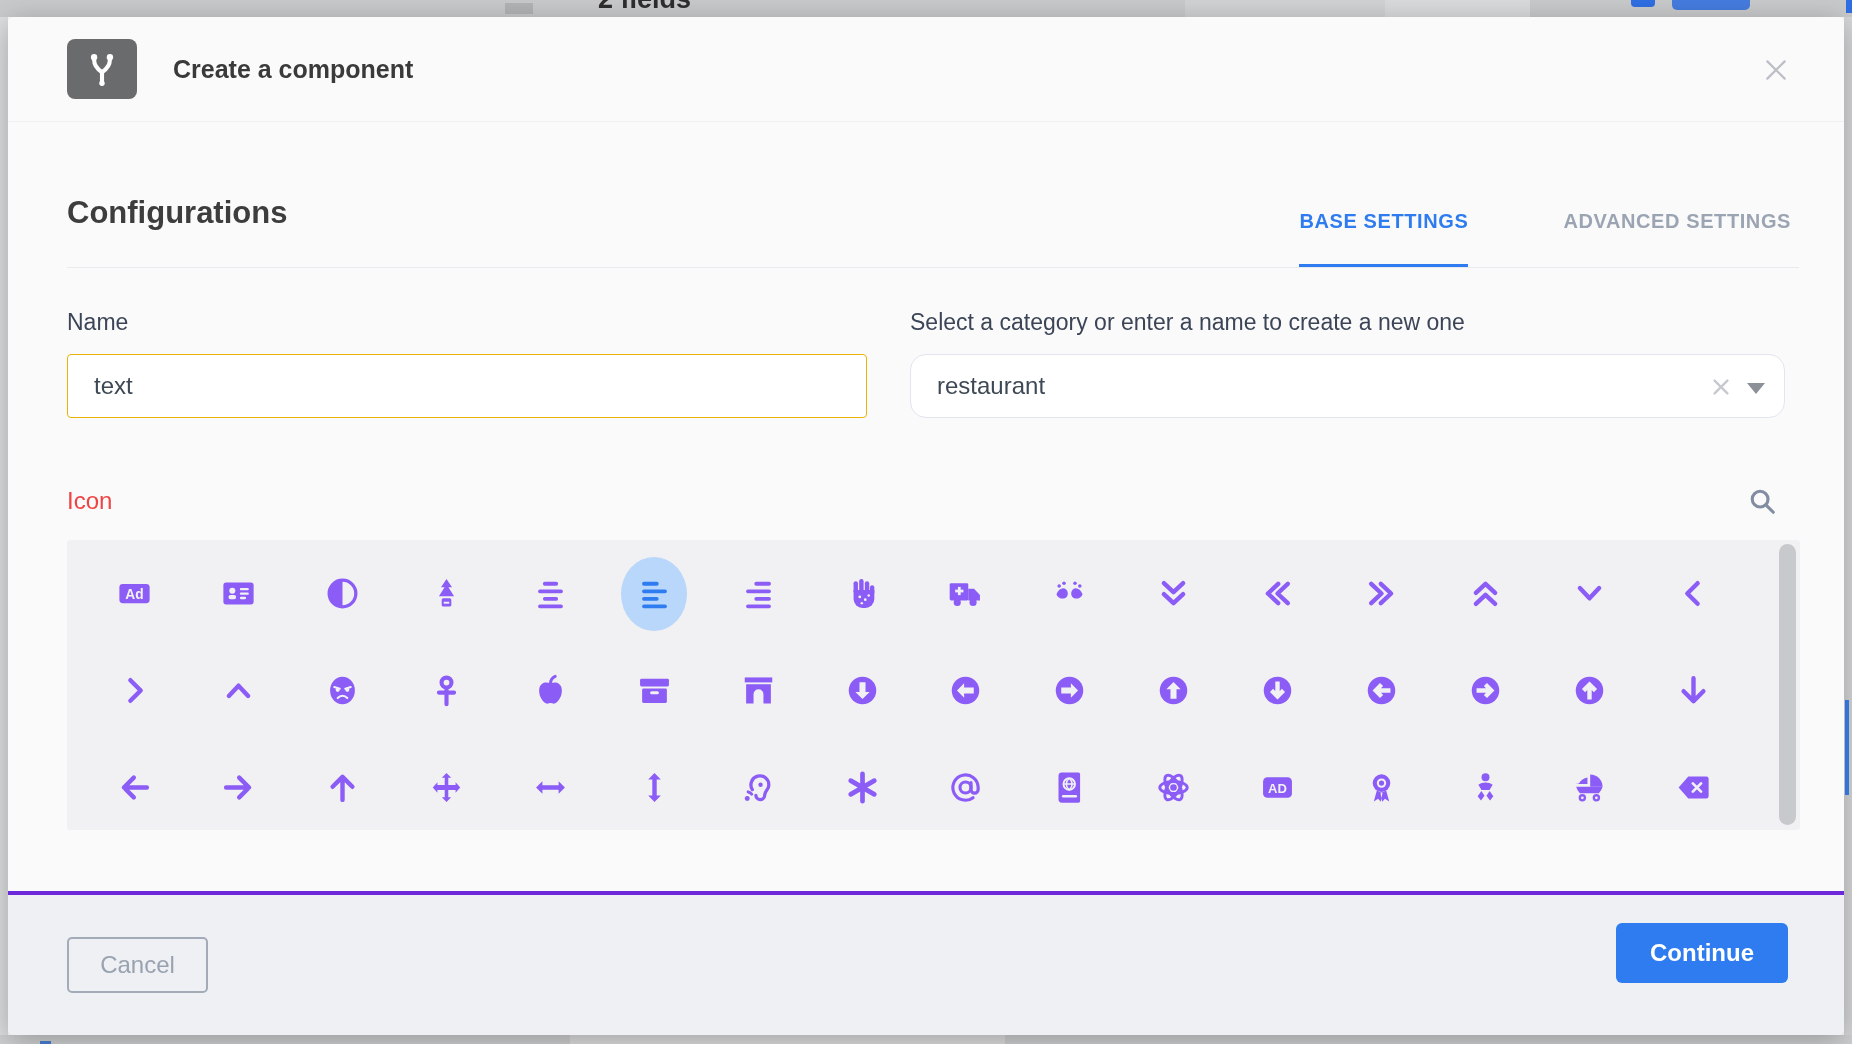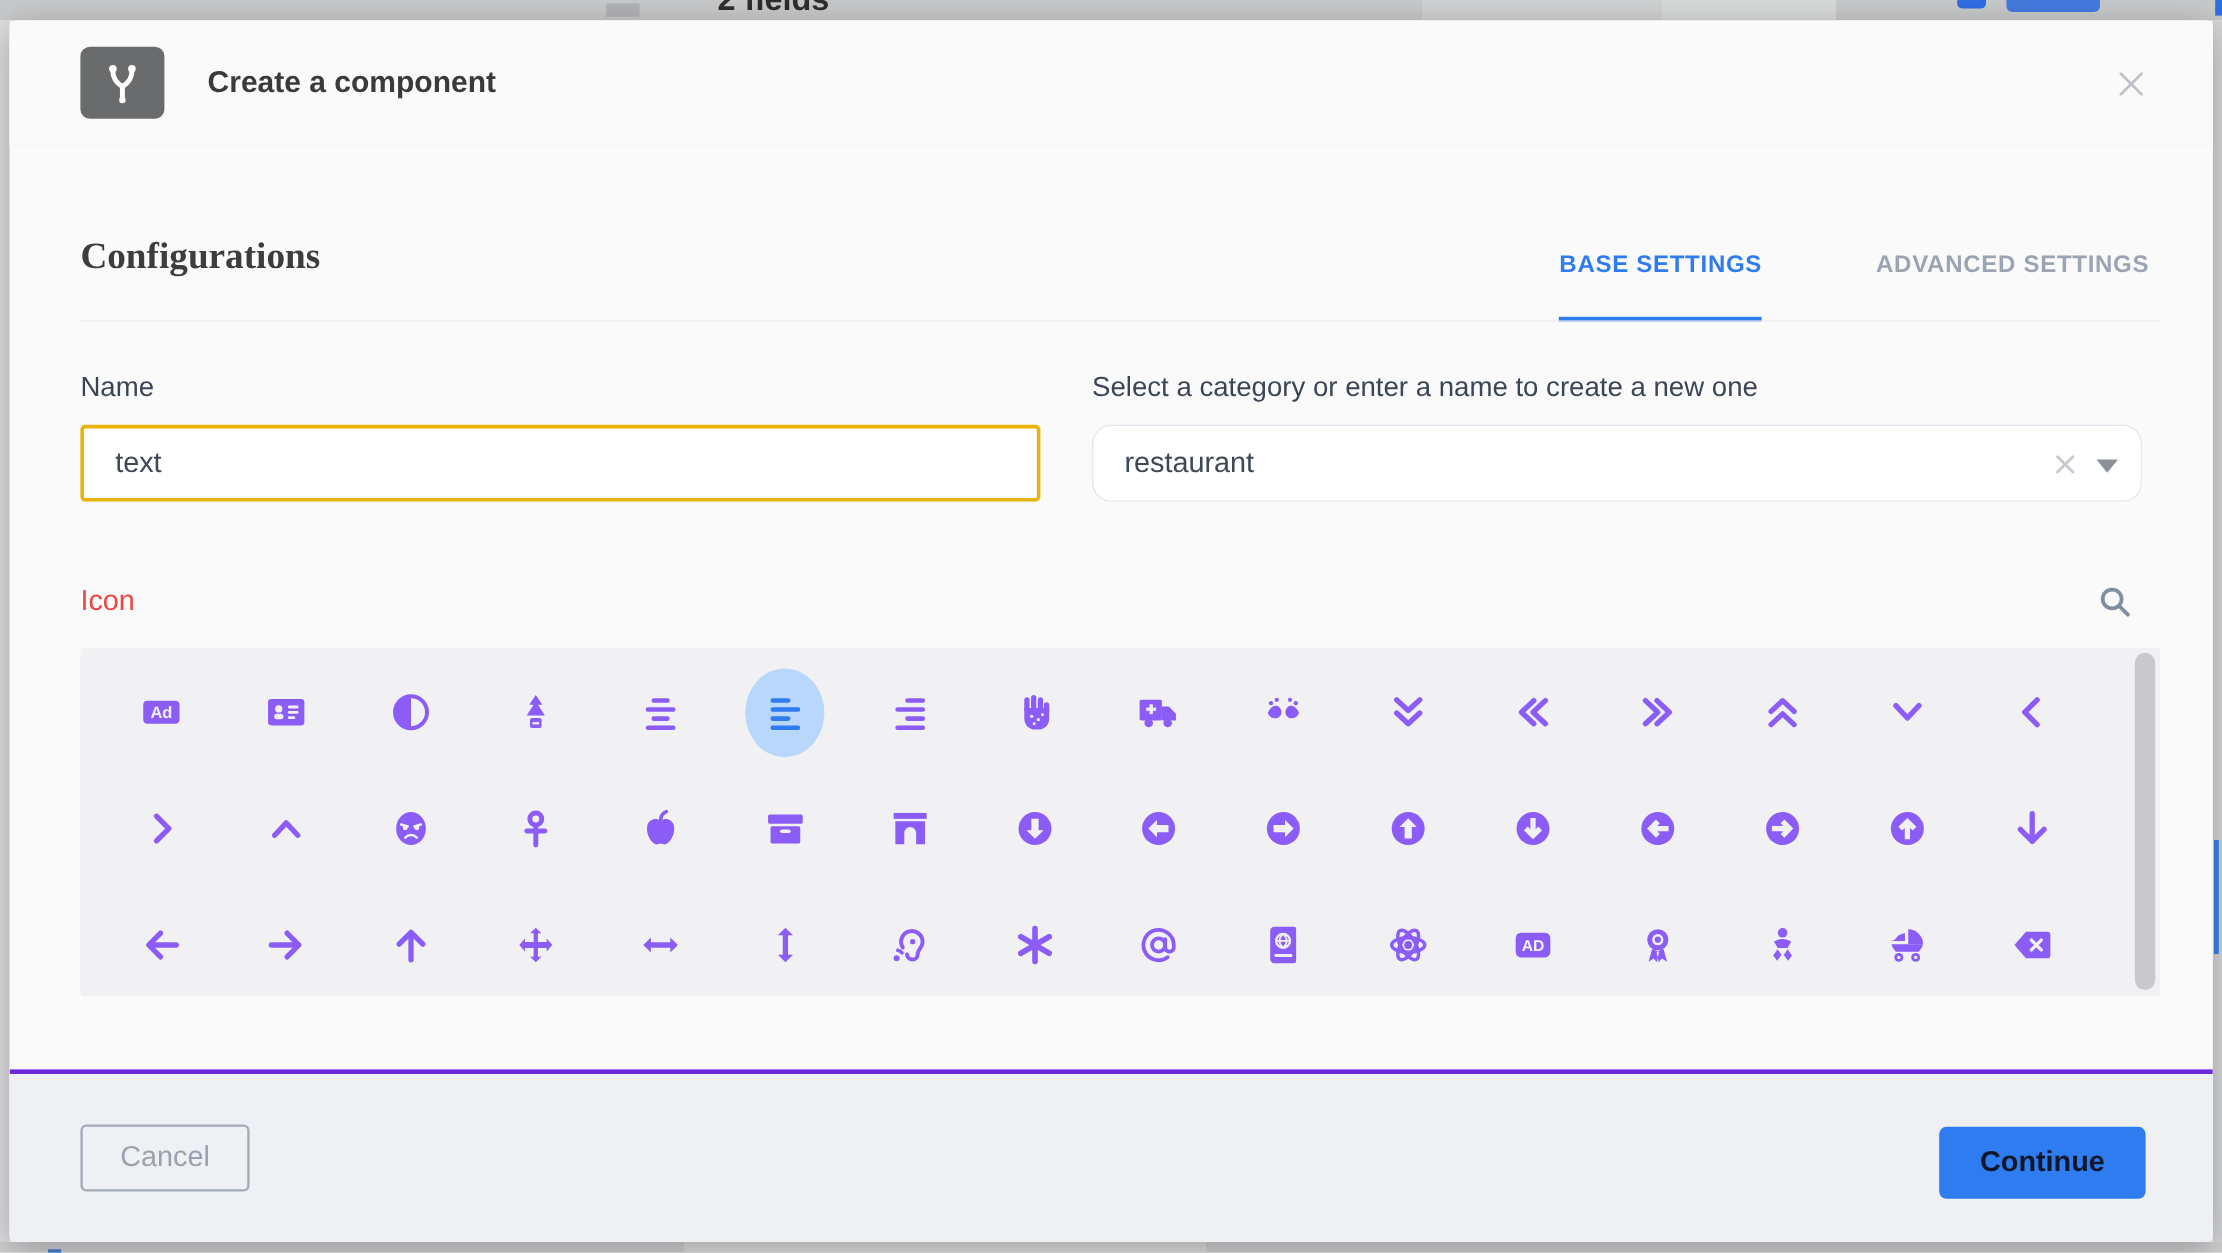--- a/index.html
+++ b/index.html
@@ -30,31 +30,31 @@
     background:#fafafb;border-radius:6px;box-shadow:0 6px 30px rgba(0,0,0,.28);
   }
   .modal-header{
     position:absolute;left:0;top:0;right:0;height:104px;display:flex;align-items:center;
     padding-left:59px;border-bottom:1px solid #f0f0f1;border-radius:6px 6px 0 0;background:#fafafb;
   }
   .app-icon{width:70px;height:60px;border-radius:8px;background:#6a6b6c;display:flex;align-items:center;justify-content:center;flex:0 0 auto;}
   .modal-title{margin-left:36px;font-size:25px;font-weight:bold;color:#3a3a3a;text-align:right;}
   .close-btn{position:absolute;top:40px;right:55px;width:26px;height:26px;padding:0;border:0;background:transparent;color:#bcc0c6;cursor:pointer;}
   
-  .section-title{position:absolute;left:59px;top:178px;margin:0;font-size:31px;font-weight:bold;color:#3d3d3d;font-family:Liberation Serif, serif;}
+  .section-title{position:absolute;left:59px;top:178px;margin:0;font-size:31px;font-weight:bold;color:#3d3d3d;}
   .tabs{position:absolute;right:53px;top:192px;display:flex;gap:95px;}
   .tab{font-size:20px;font-weight:700;letter-spacing:.6px;line-height:24px;color:#9ba4b2;padding-bottom:31px;cursor:pointer;white-space:nowrap;}
   .tab.active{color:#2e7cf0;border-bottom:4px solid #2e7cf0;}
   .tabs-divider{position:absolute;left:59px;right:45px;top:250px;height:1px;background:#e9eaed;}
   .field{position:absolute;top:290px;}
   .field label{display:block;font-size:23px;color:#3c4556;line-height:30px;margin-bottom:17px;}
   .field-name{left:59px;width:800px;}
   .field-category{left:902px;width:875px;}
   .text-input{
-    width:100%;height:64px;box-sizing:border-box;border:3px solid #eab308;border-radius:4px;
+    width:100%;height:64px;box-sizing:border-box;border:1px solid #eab308;border-radius:4px;
     background:#fff;padding:0 26px;font-size:24px;color:#3f4855;font-family:"Liberation Sans",sans-serif;outline:none;
   }
   .select{
     position:relative;width:100%;height:64px;box-sizing:border-box;border:1px solid #e1e5ee;border-radius:16px;
     background:#fff;display:flex;align-items:center;padding:0 26px;cursor:pointer;
   }
   .select-value{font-size:24px;color:#3f4855;}
   .select .clear{position:absolute;right:52px;top:21px;width:22px;height:22px;color:#c6c9cf;}
   .select .caret{position:absolute;right:19px;top:28px;width:0;height:0;border-left:9px solid transparent;border-right:9px solid transparent;border-top:11px solid #8b9099;}
   .icon-row-label{position:absolute;left:59px;top:470px;font-size:24px;color:#ef4444;}
@@ -68,22 +68,22 @@
   
   .modal-footer{
     position:absolute;left:0;right:0;bottom:0;height:140px;background:#eef0f3;
     border-top:4px solid #6d28d9;border-radius:0 0 6px 6px;
   }
   .btn-cancel{
     position:absolute;left:59px;top:42px;width:141px;height:56px;background:transparent;
     border:2px solid #a3abb9;border-radius:5px;color:#99a2b0;font-size:24px;font-family:"Liberation Sans",sans-serif;cursor:pointer;
   }
   .btn-continue{
-    position:absolute;right:56px;top:44px;width:172px;height:60px;background:#2e7cf0;border:0;
-    border-radius:6px;color:#0f172a;font-size:24px;font-weight:600;font-family:"Liberation Sans",sans-serif;cursor:pointer;
+    position:absolute;right:56px;top:28px;width:172px;height:60px;background:#2e7cf0;border:0;
+    border-radius:6px;color:#ffffff;font-size:24px;font-weight:600;font-family:"Liberation Sans",sans-serif;cursor:pointer;
   }
 </style>
 </head>
 <body>
 
 <div>
 
   <div class="bg-top">
     <div class="bg-top-thumb"></div>
     <div class="bg-top-seg1"></div>

